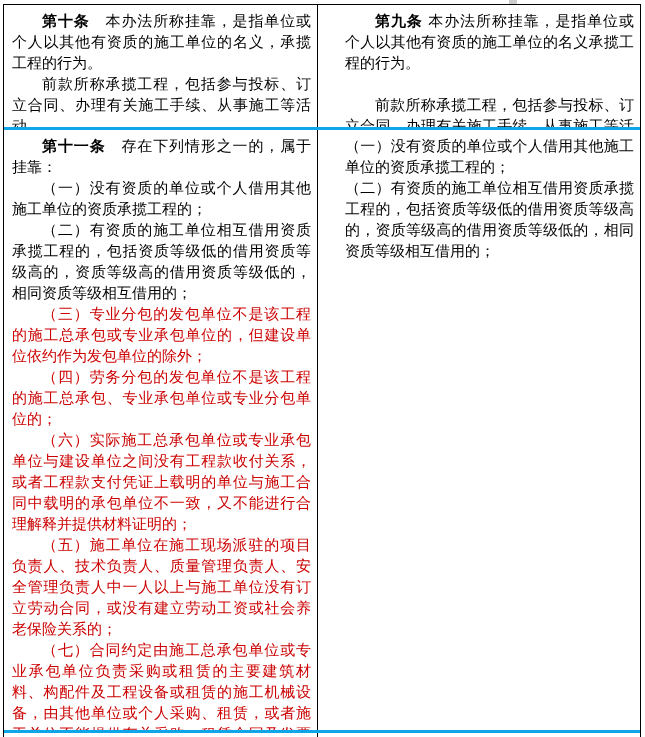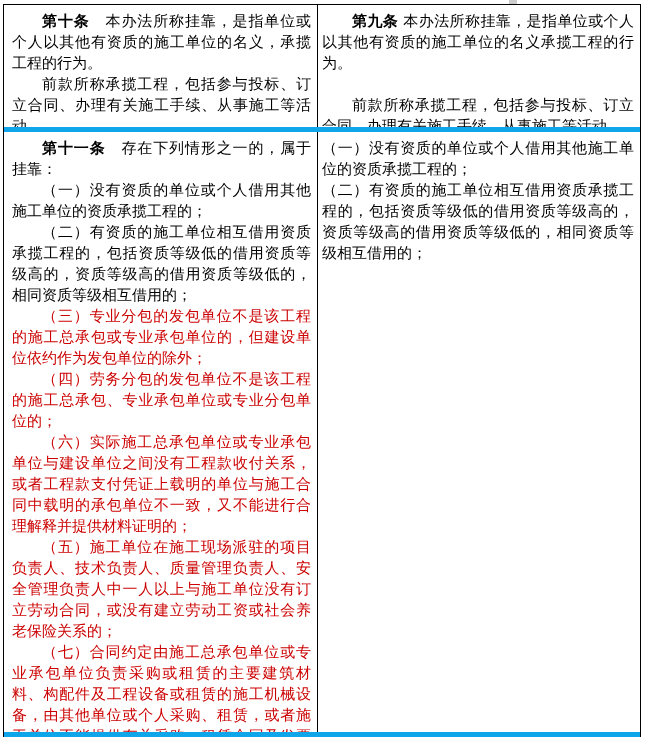--- a/index.html
+++ b/index.html
@@ -31,32 +31,33 @@
     top: 4px;
     width: 636px;
     border: 1px solid #000000;
     background: #ffffff;
   }
   .t-row {
     display: grid;
     grid-template-columns: 314px 1fr;
   }
   .t-row + .t-row {
-    border-top: 5px solid #0ea5e9;
+    border-top: 3px solid #0ea5e9;
   }
   .t-cell {
     overflow: hidden;
     box-sizing: border-box;
   }
   .t-cell.left-col {
     border-right: 1px solid #000000;
     padding: 6px 6px 0 8px;
   }
   .t-cell.right-col {
     padding: 6px 6px 0 4px;
+    margin-left: 23px;
   }
   .row-def  { }
   .row-def .t-cell  { height: 122px; }
   .row-list .t-cell { height: 600px; }
   .row-clip .t-cell { height: 10px; padding-top: 2px; }
   p.para {
     margin: 0;
     font-size: 15px;
     line-height: 21px;
     color: #000000;

